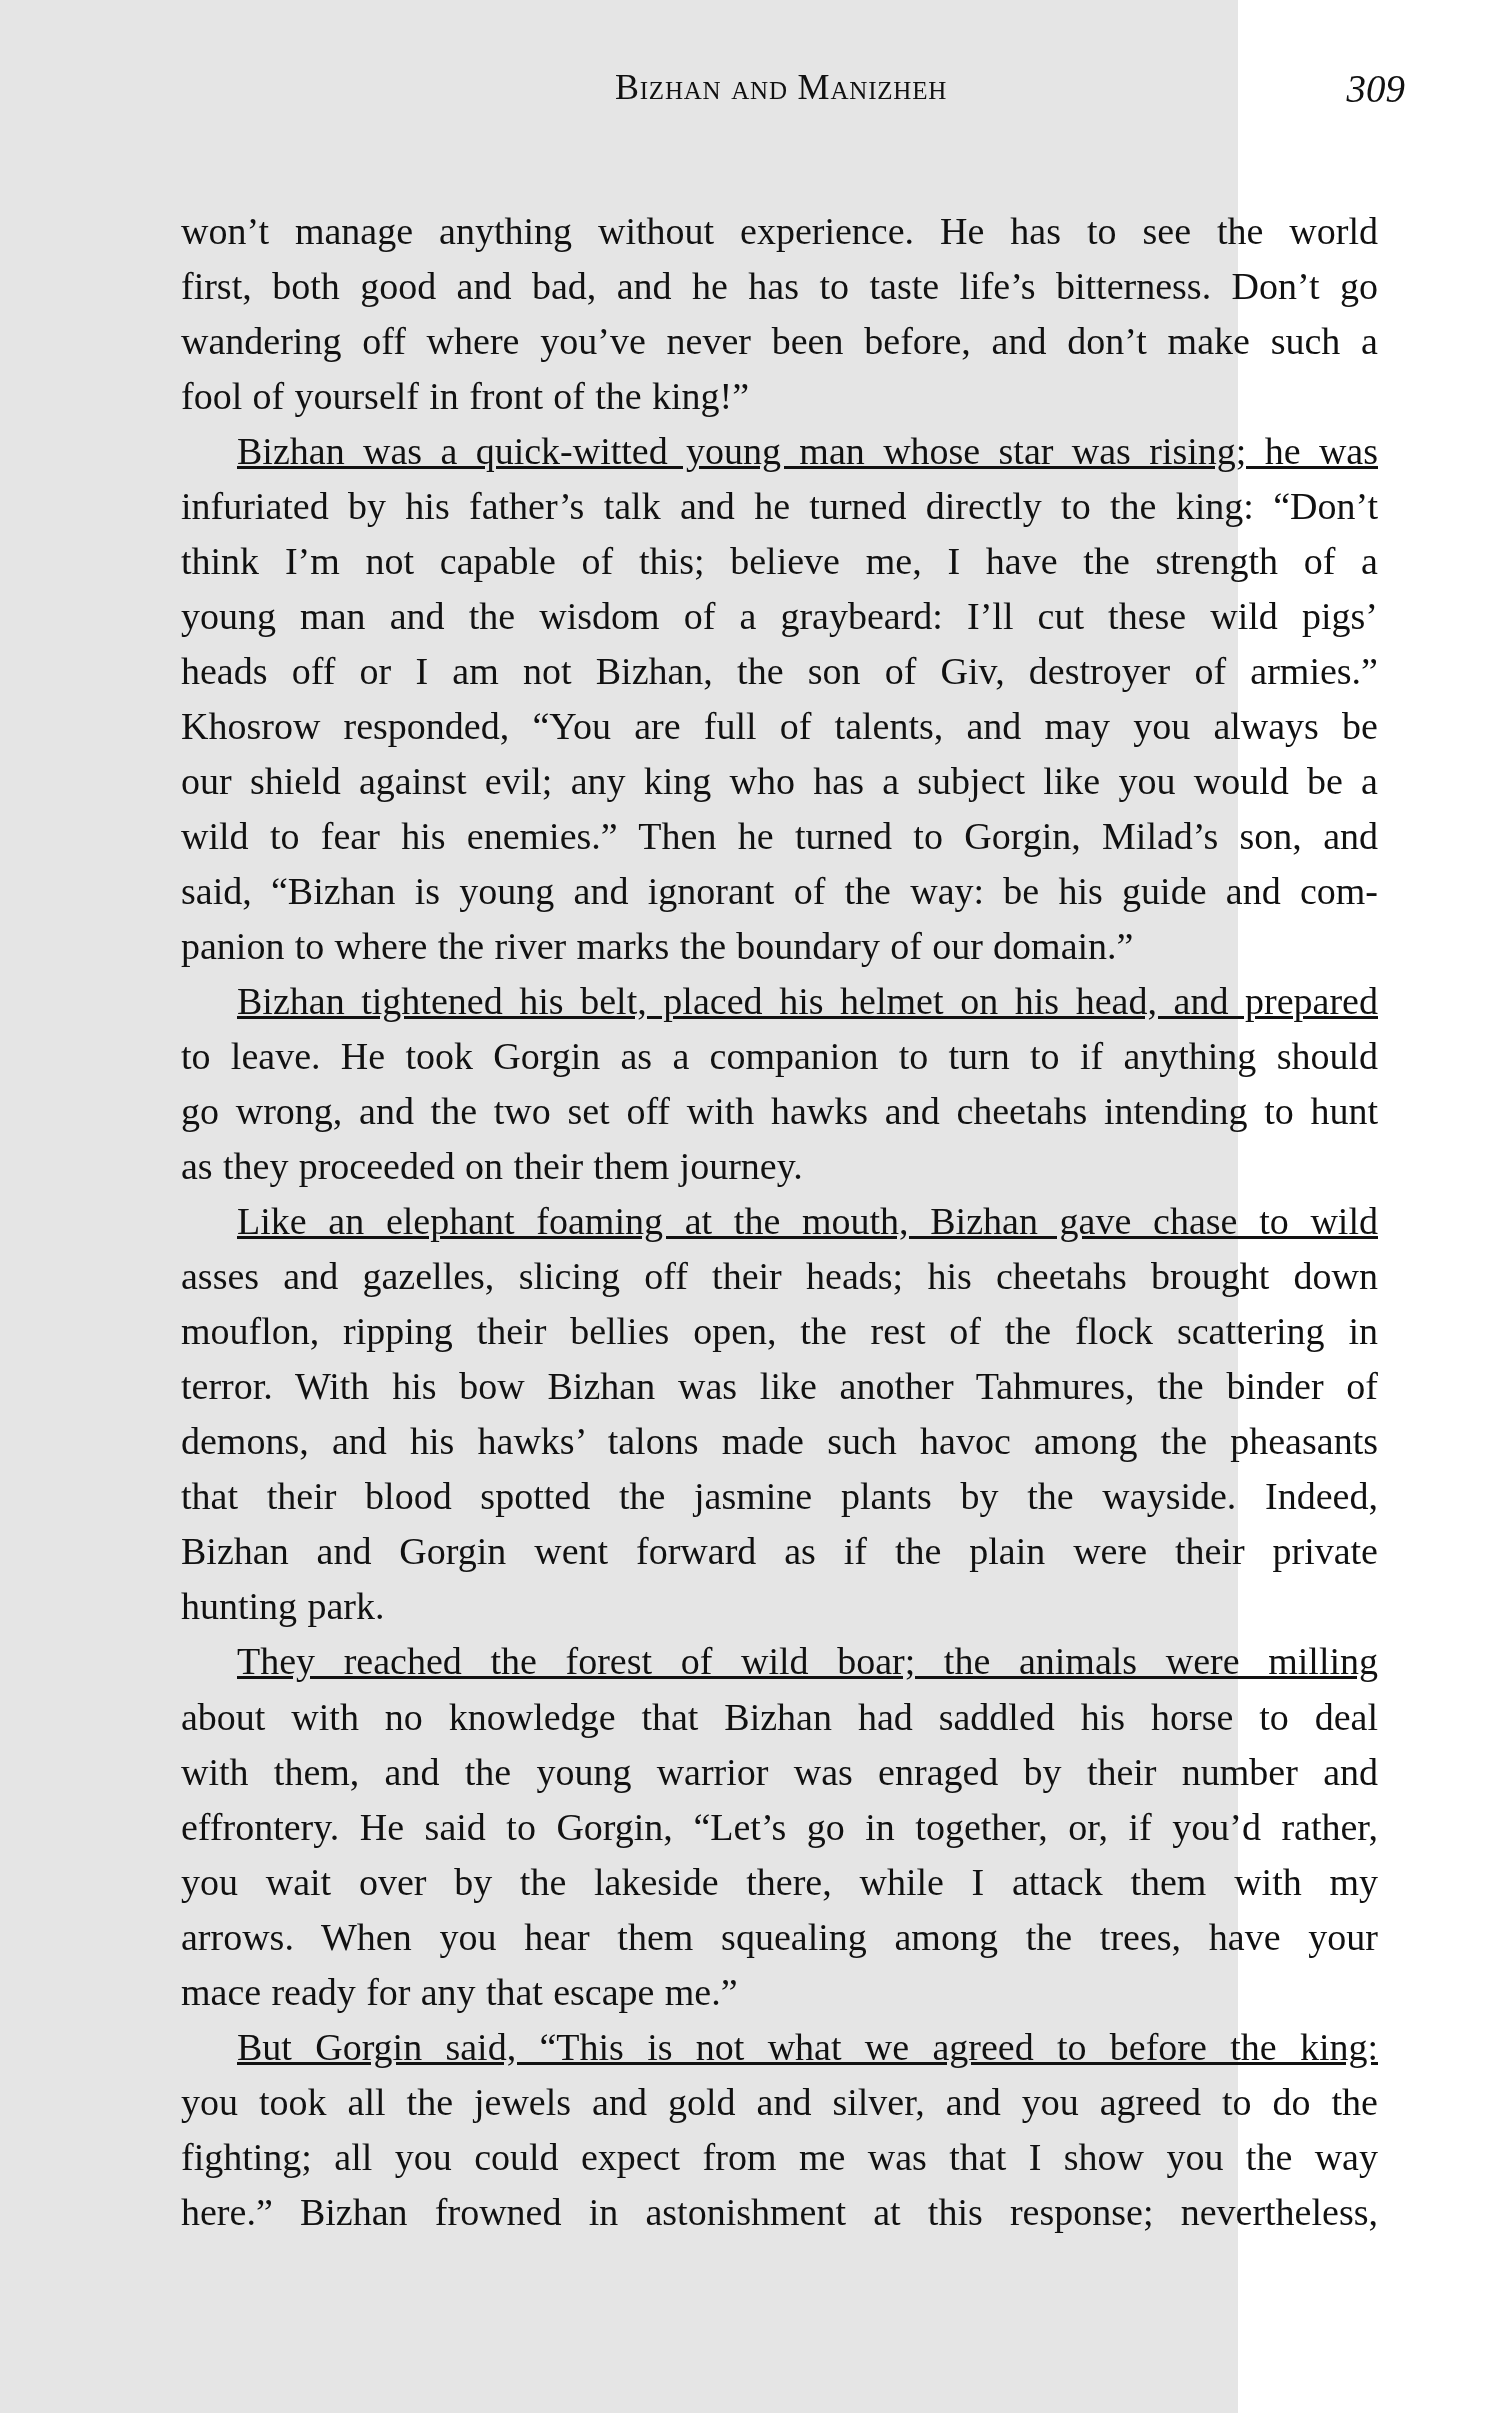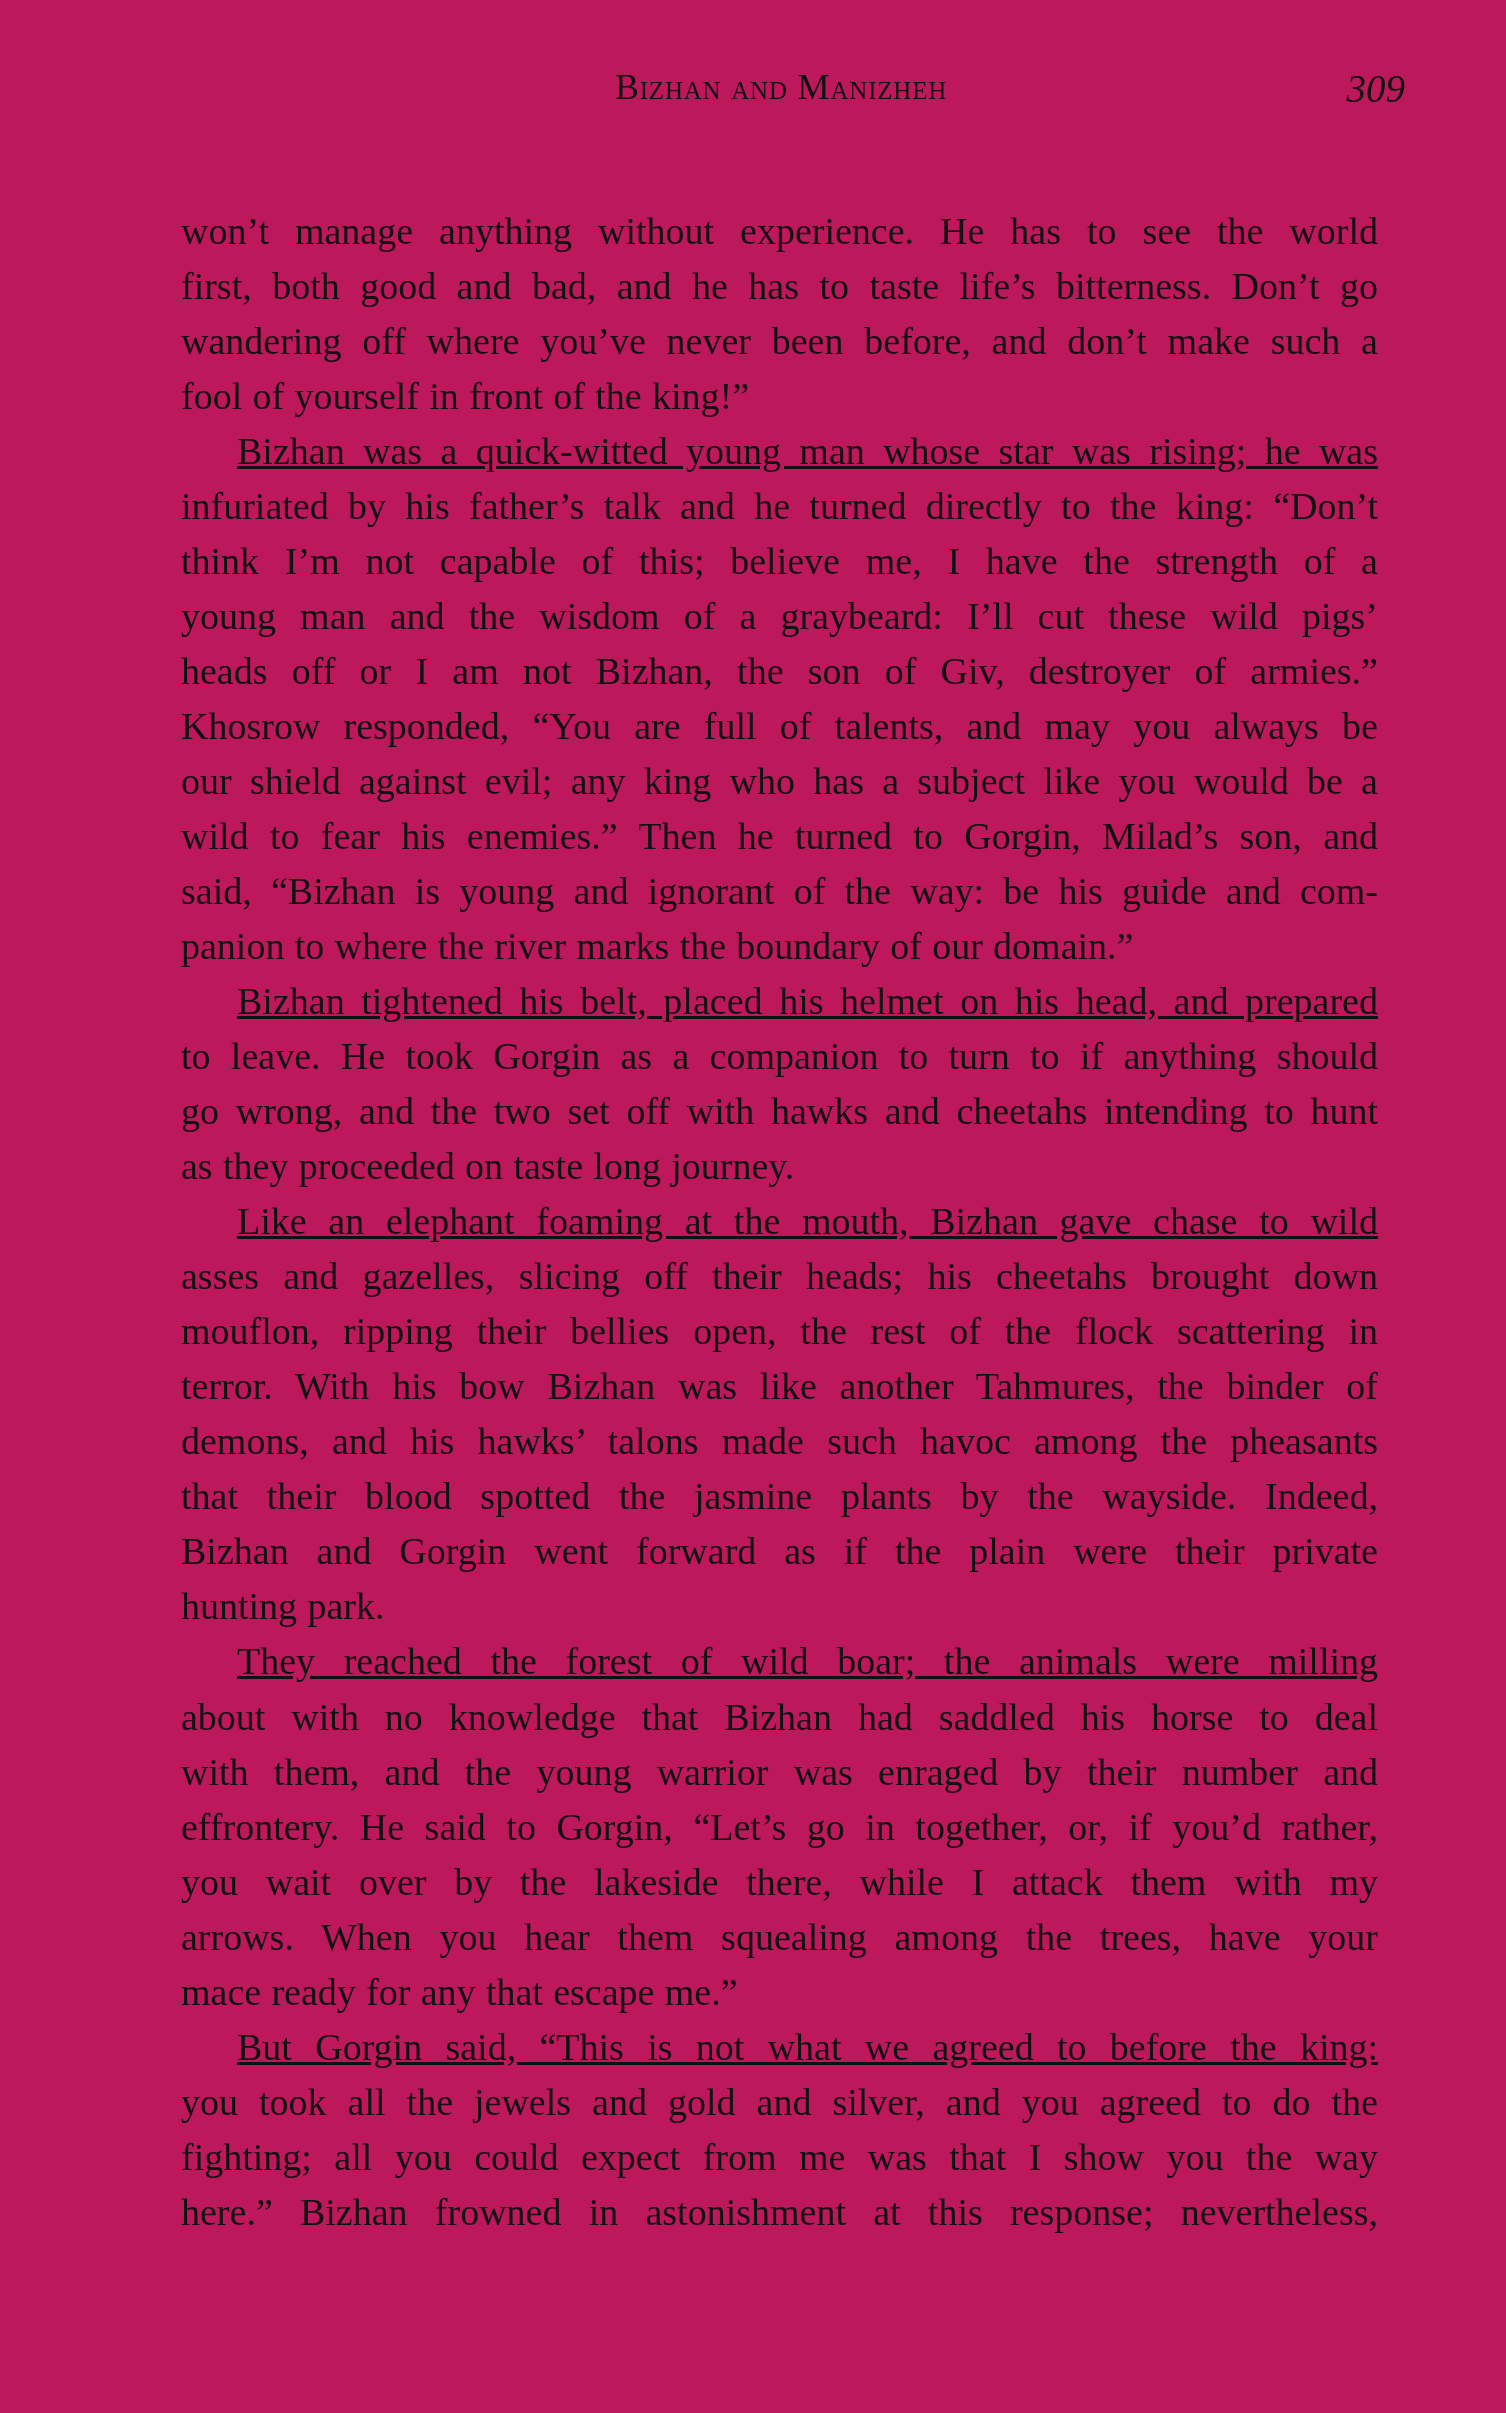--- a/index.html
+++ b/index.html
@@ -1,17 +1,17 @@
 <!DOCTYPE html>
 <html style="font-size:12.5px"><head>
 <meta charset="utf-8">
 <style>
   html, body { margin: 0; padding: 0; background: #ffffff; }
   body { width: 1506px; height: 2413px; position: relative; overflow: hidden; }
-  .page { position: absolute; left: 0; top: 0; width: 1506px; height: 2413px; background: #be185d; color: #111111; }
+  .page { position: absolute; left: 0; top: 0; width: 1238px; height: 2413px; background: #e5e5e5; color: #111111; }
   .running-head {
     position: absolute; left: 500px; width: 562px; top: 66px; height: 47px;
     text-align: center; font-family: "Liberation Serif", serif; font-size: 36px;
     font-variant: small-caps; letter-spacing: 0.8px; color: #111;
   }
   .page-number {
     position: absolute; left: 1319px; width: 86px; top: 66px; height: 47px;
     text-align: right; font-family: Liberation Serif, serif; font-style: italic;
     font-size: 39px; color: #111;
   }
@@ -43,21 +43,21 @@
       <div class="line" style="top: 589px;">young man and the wisdom of a graybeard: I’ll cut these wild pigs’</div>
       <div class="line" style="top: 644px;">heads off or I am not Bizhan, the son of Giv, destroyer of armies.”</div>
       <div class="line" style="top: 699px;">Khosrow responded, “You are full of talents, and may you always be</div>
       <div class="line" style="top: 754px;">our shield against evil; any king who has a subject like you would be a</div>
       <div class="line" style="top: 809px;">wild to fear his enemies.” Then he turned to Gorgin, Milad’s son, and</div>
       <div class="line" style="top: 864px;">said, “Bizhan is young and ignorant of the way: be his guide and com-</div>
       <div class="line last" style="top: 919px;">panion to where the river marks the boundary of our domain.”</div>
       <div class="line indent" style="top: 974px;">Bizhan tightened his belt, placed his helmet on his head, and prepared</div>
       <div class="line" style="top: 1029px;">to leave. He took Gorgin as a companion to turn to if anything should</div>
       <div class="line" style="top: 1084px;">go wrong, and the two set off with hawks and cheetahs intending to hunt</div>
-      <div class="line last" style="top: 1139px;">as they proceeded on taste long journey.</div>
+      <div class="line last" style="top: 1139px;">as they proceeded on their them journey.</div>
       <div class="line indent" style="top: 1194px;">Like an elephant foaming at the mouth, Bizhan gave chase to wild</div>
       <div class="line" style="top: 1249px;">asses and gazelles, slicing off their heads; his cheetahs brought down</div>
       <div class="line" style="top: 1304px;">mouflon, ripping their bellies open, the rest of the flock scattering in</div>
       <div class="line" style="top: 1359px;">terror. With his bow Bizhan was like another Tahmures, the binder of</div>
       <div class="line" style="top: 1414px;">demons, and his hawks’ talons made such havoc among the pheasants</div>
       <div class="line" style="top: 1469px;">that their blood spotted the jasmine plants by the wayside. Indeed,</div>
       <div class="line" style="top: 1524px;">Bizhan and Gorgin went forward as if the plain were their private</div>
       <div class="line last" style="top: 1579px;">hunting park.</div>
       <div class="line indent" style="top: 1634px;">They reached the forest of wild boar; the animals were milling</div>
       <div class="line" style="top: 1690px;">about with no knowledge that Bizhan had saddled his horse to deal</div>

